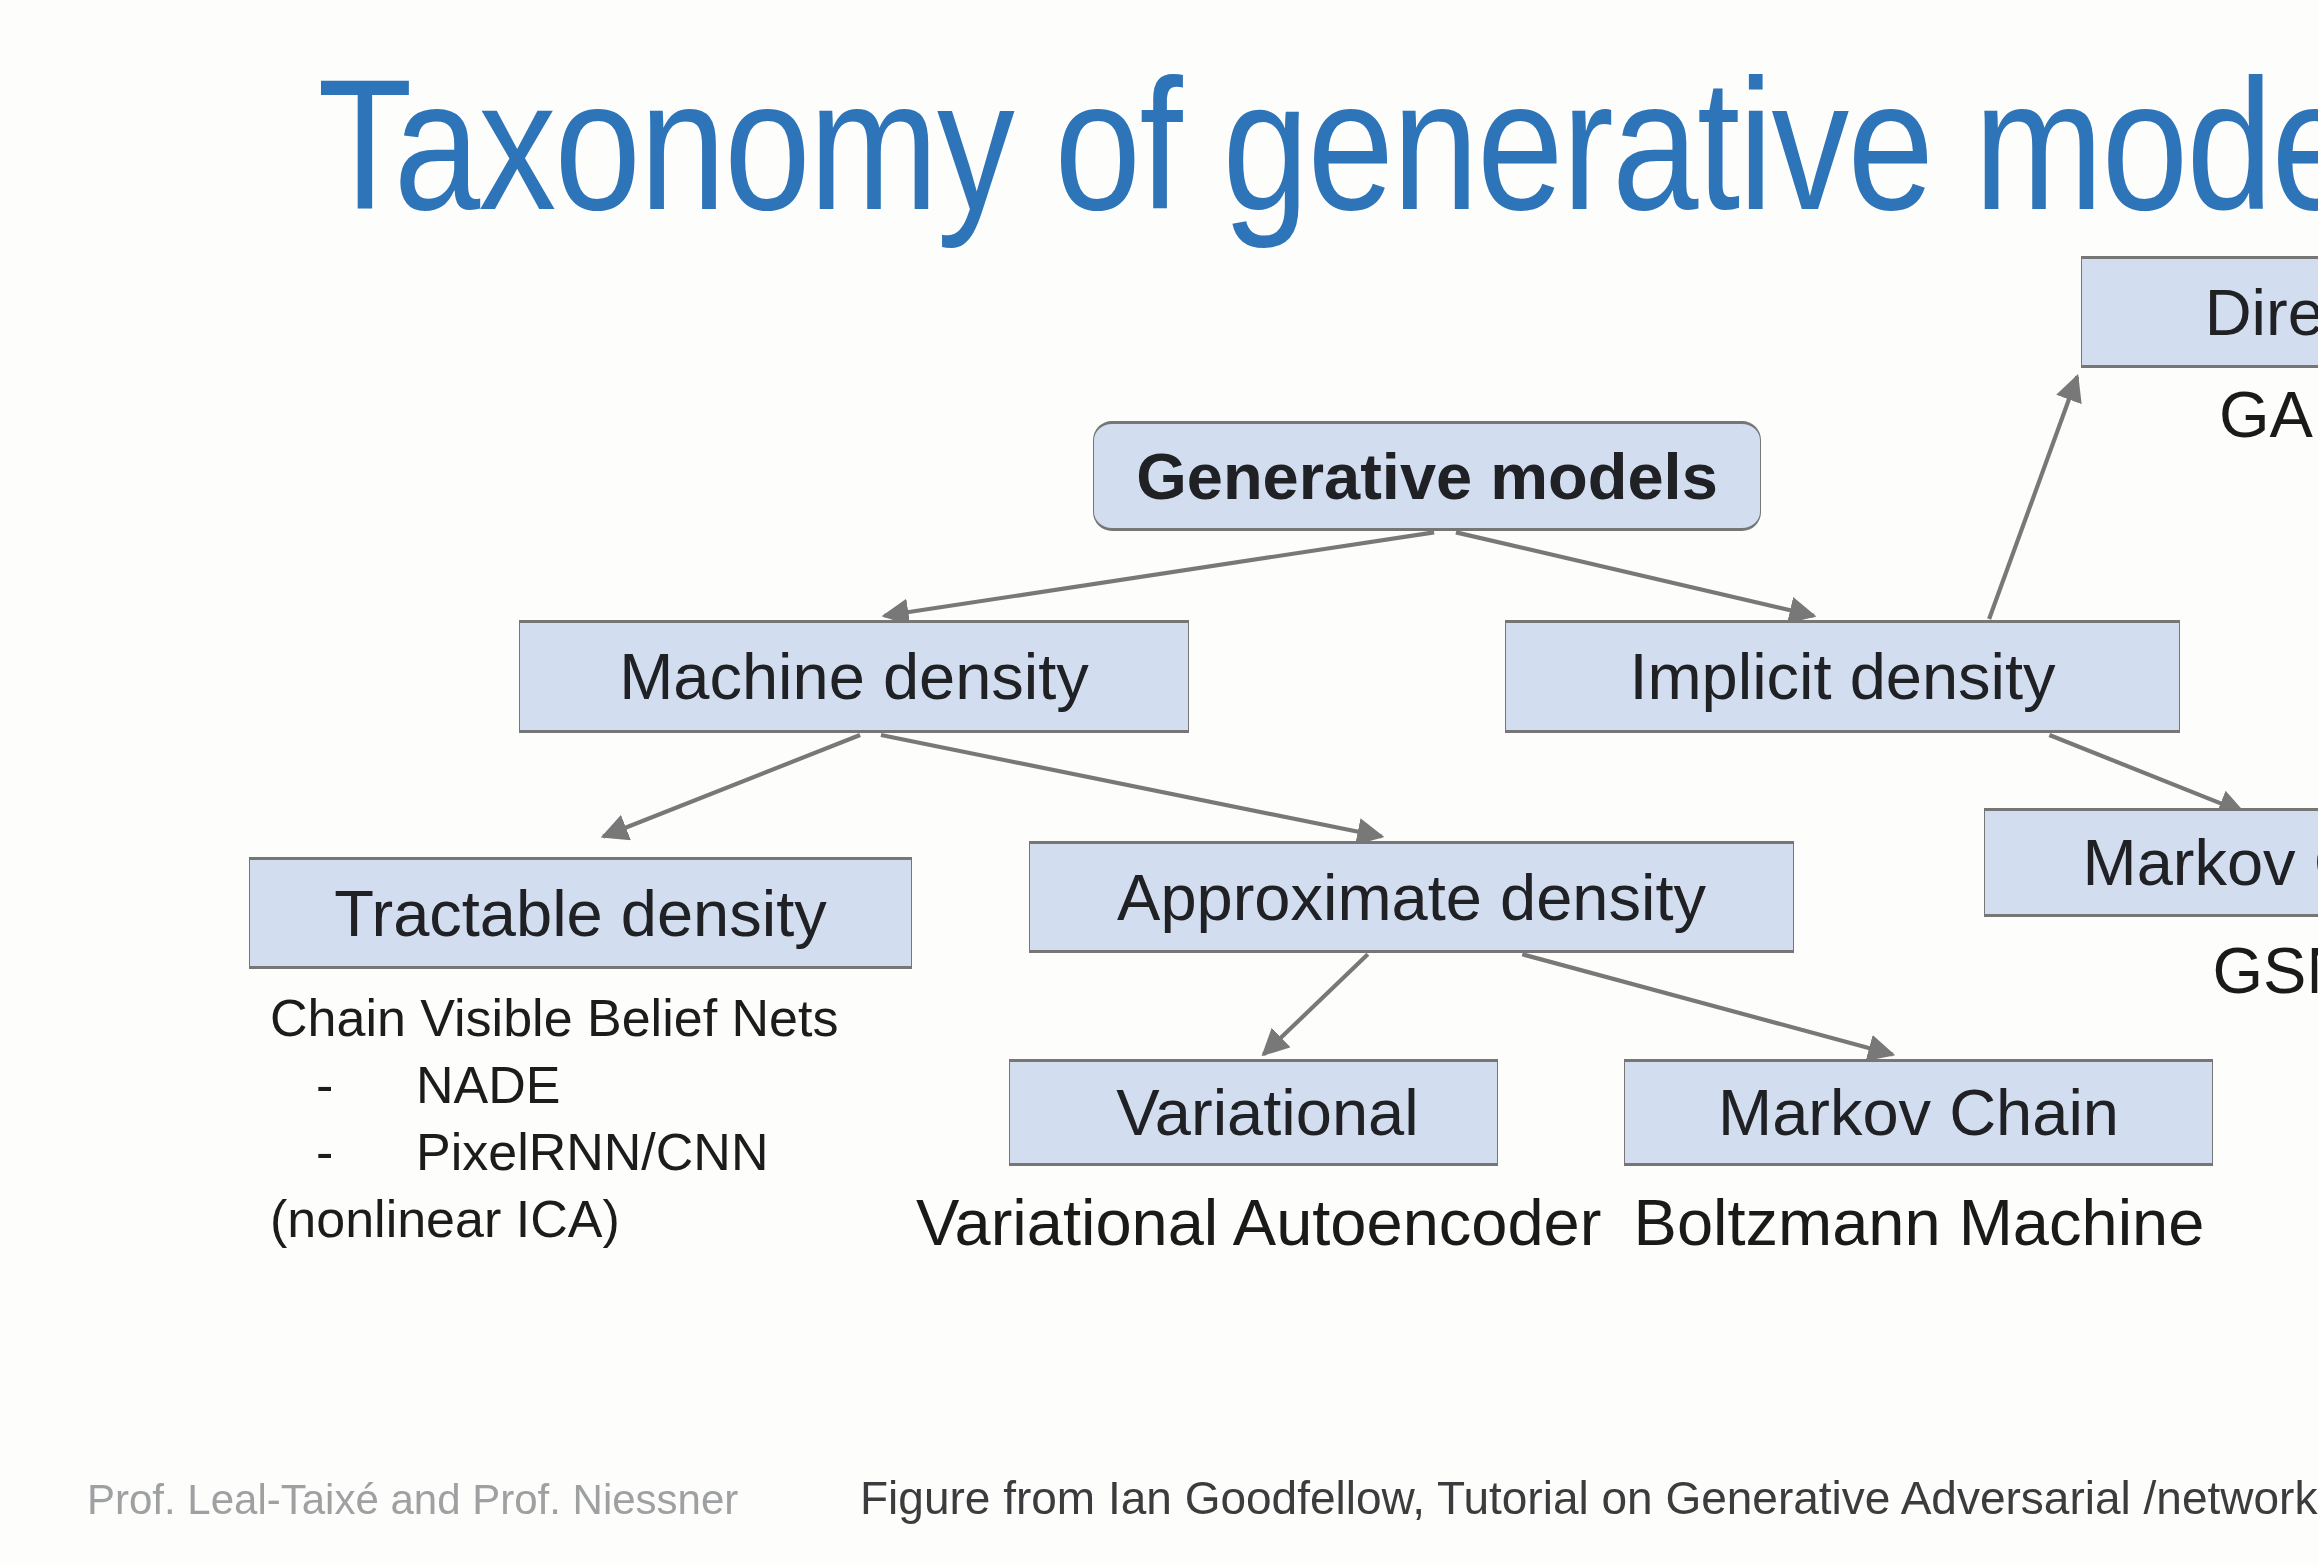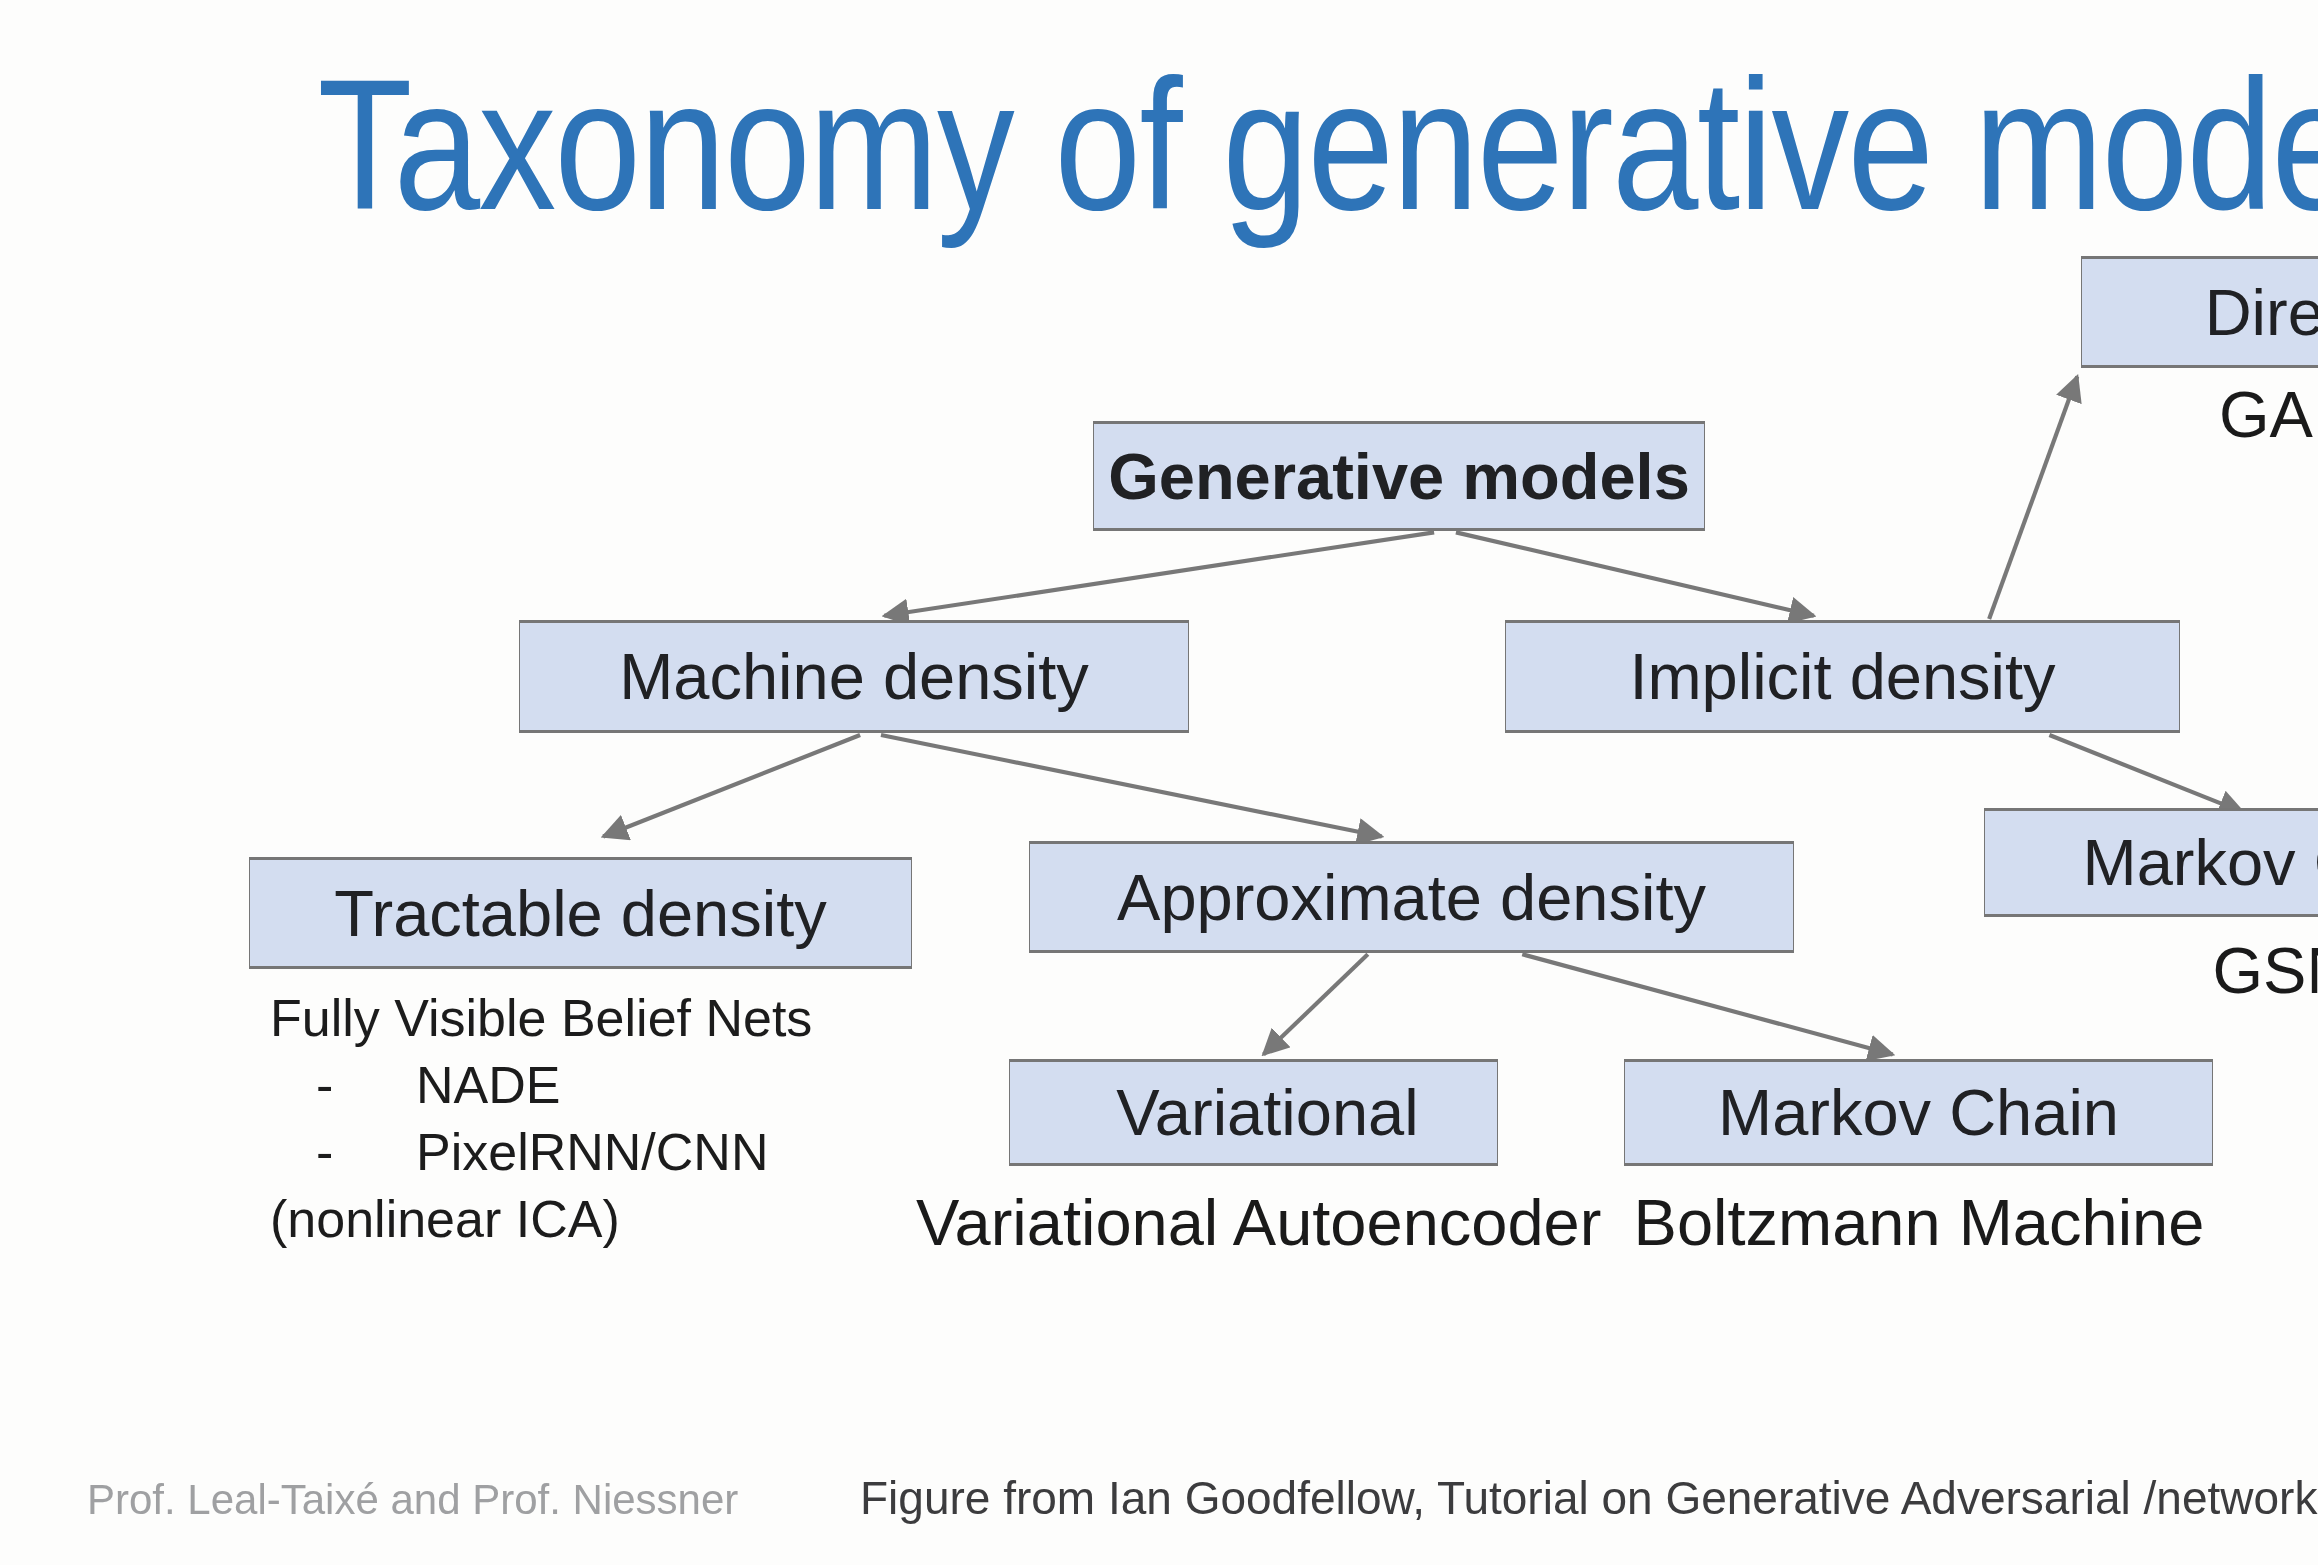--- a/index.html
+++ b/index.html
@@ -64,21 +64,21 @@
   <line x1="3093" y1="1148" x2="1907" y2="1328" stroke="#787878" stroke-width="9" marker-end="url(#arr)"></line>
   <line x1="3140" y1="1148" x2="3912" y2="1328" stroke="#787878" stroke-width="9" marker-end="url(#arr)"></line>
   <line x1="1855" y1="1585" x2="1301" y2="1804" stroke="#787878" stroke-width="9" marker-end="url(#arr)"></line>
   <line x1="1900" y1="1585" x2="2980" y2="1804" stroke="#787878" stroke-width="9" marker-end="url(#arr)"></line>
   <line x1="2950" y1="2058" x2="2725" y2="2274" stroke="#787878" stroke-width="9" marker-end="url(#arr)"></line>
   <line x1="3283" y1="2058" x2="4082" y2="2274" stroke="#787878" stroke-width="9" marker-end="url(#arr)"></line>
   <line x1="4290" y1="1335" x2="4480" y2="812" stroke="#787878" stroke-width="9" marker-end="url(#arr)"></line>
   <line x1="4420" y1="1585" x2="4838" y2="1752" stroke="#787878" stroke-width="9" marker-end="url(#arr)"></line>
 </svg>
 
-<div class="node bold" style="left:1093px;top:421px;width:612px;height:110px;">
+<div class="node bold" style="left:1093px;top:421px;width:668px;height:110px;border-radius:19px;">
   <span>Generative models</span>
 </div>
 
 <div class="node" style="left:519px;top:620px;width:670px;height:113px;">
   <span>Machine density</span>
 </div>
 
 <div class="node" style="left:1505px;top:620px;width:675px;height:113px;">
   <span>Implicit density</span>
 </div>
@@ -105,21 +105,21 @@
   <span>Variational</span>
 </div>
 <div class="sublabel" style="left:916px;width:675px;top:1185px;">Variational Autoencoder</div>
 
 <div class="node" style="left:1624px;top:1059px;width:589px;height:107px;">
   <span>Markov Chain</span>
 </div>
 <div class="sublabel" style="left:1578px;width:682px;top:1185px;">Boltzmann Machine</div>
 
 <div class="notes">
-  <div>Fully Visible Belief Nets</div>
+  <div>Chain Visible Belief Nets</div>
   <div class="bullet">
     <span class="dash">-</span><span>NADE</span>
   </div>
   <div class="bullet">
     <span class="dash">-</span><span>PixelRNN/CNN</span>
   </div>
   <div>(nonlinear ICA)</div>
 </div>
 
 <div class="footer-left">Prof. Leal-Taixé and Prof. Niessner</div>

